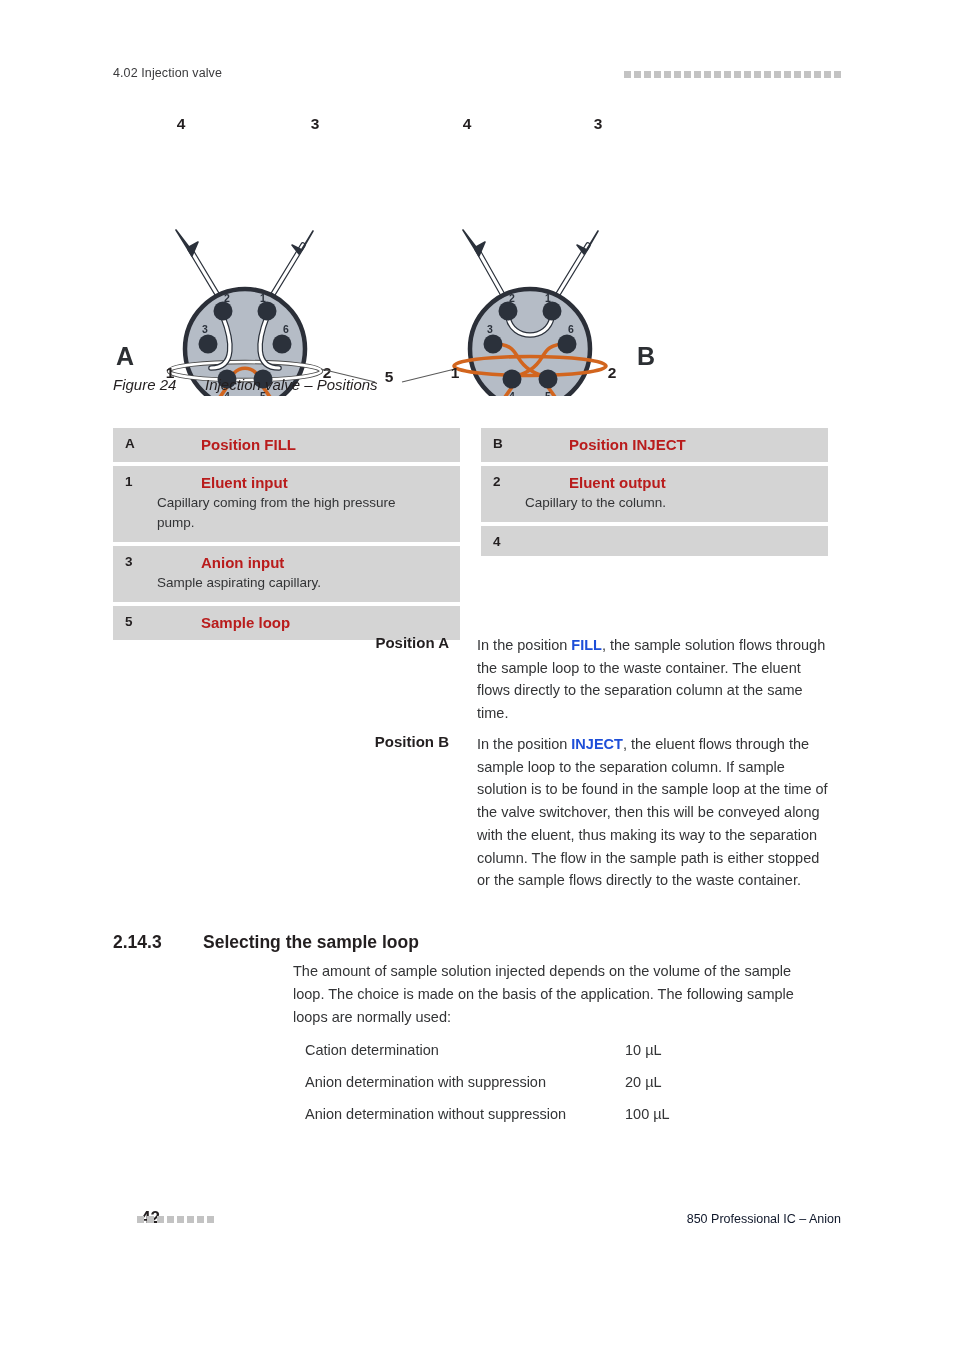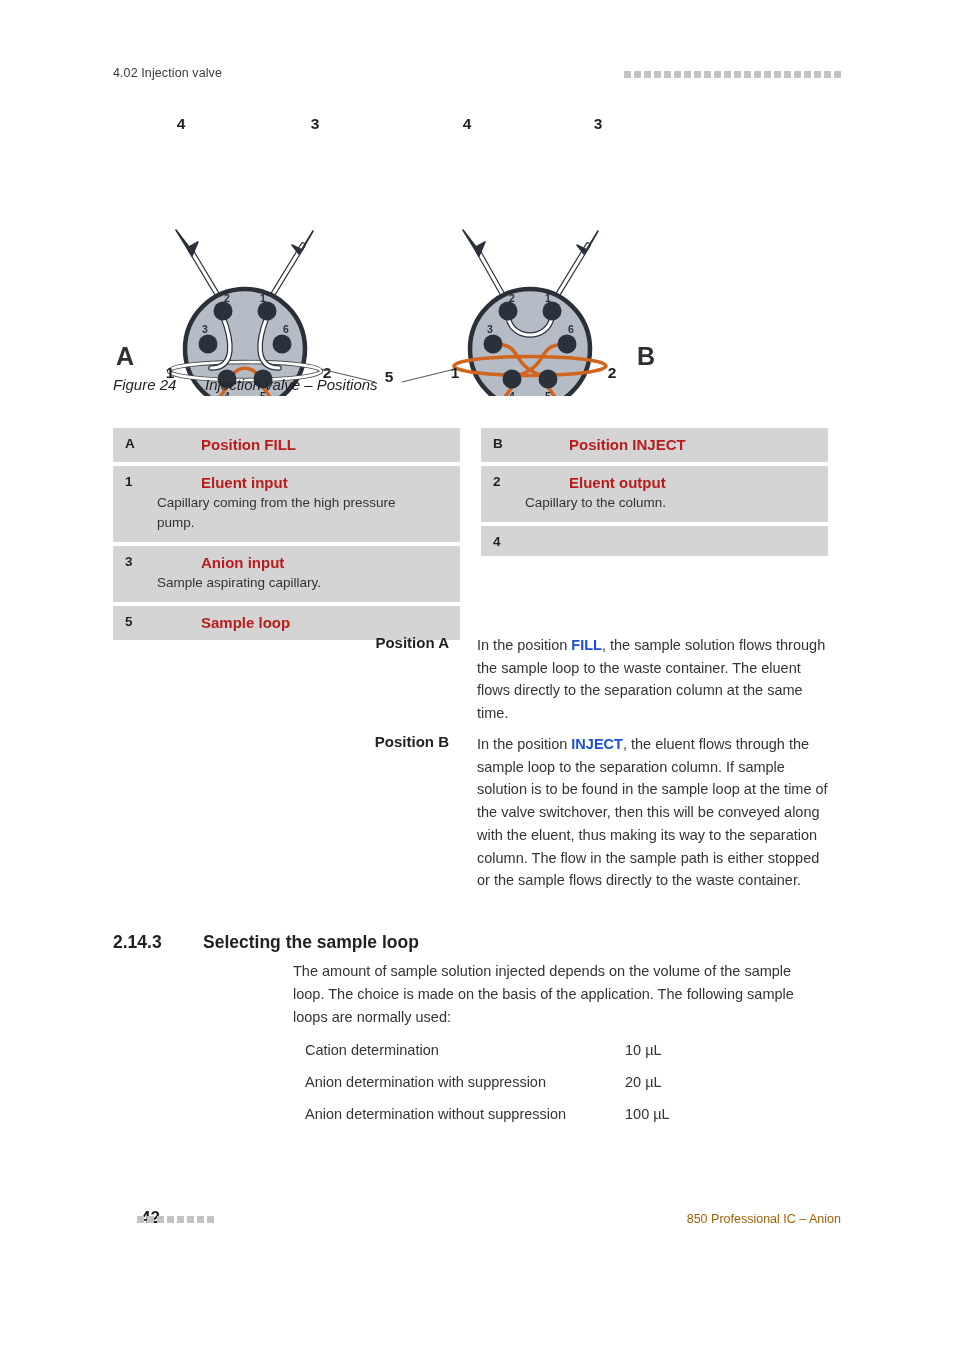--- a/index.html
+++ b/index.html
@@ -207,21 +207,21 @@
     font-weight: bold;
     color: #231f20;
     margin-left: 28px;
   }
   #footer-squares { left: 24px; top: 8px; }
   #footer-title {
     position: absolute;
     right: 0;
     top: 4px;
     font-size: 12.5px;
-    color: #a16207;
+    color: #0f172a;
     white-space: nowrap;
   }
 </style>
 </head>
 <body>
 
 <div id="running-header">
   <div id="header-title">4.02 Injection valve</div>
   <div id="header-squares" class="square-run">
       <i></i>

